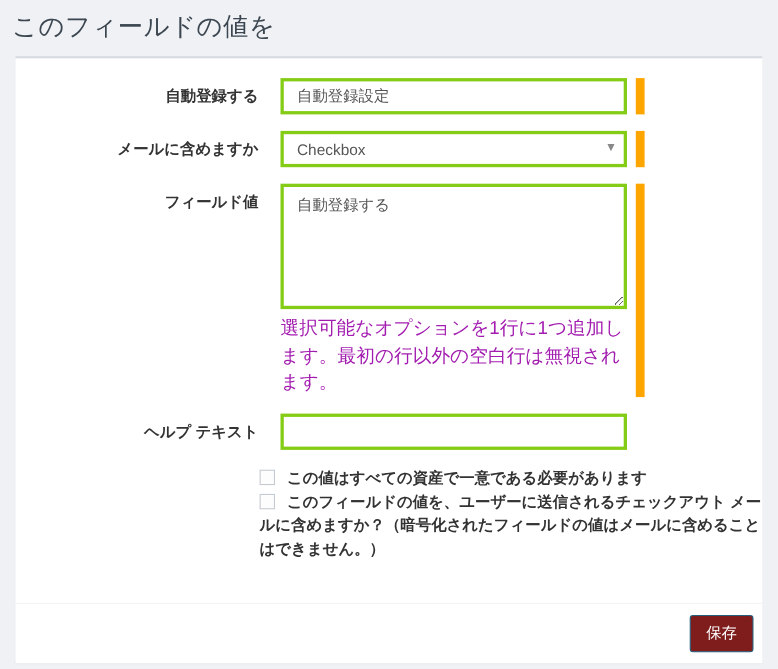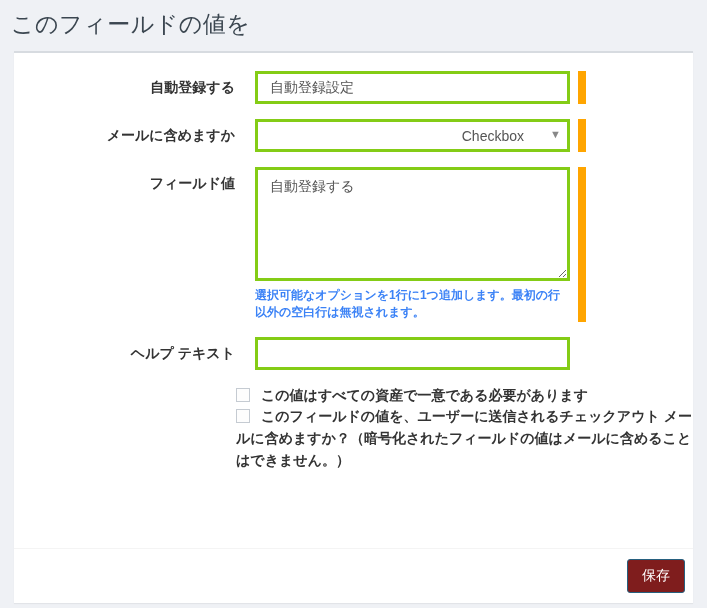--- a/index.html
+++ b/index.html
@@ -68,45 +68,43 @@
     height: 114px;
     resize: both;
     line-height: 1.45;
   }
   .select-wrap { position: relative; width: 315px; }
   select.form-control {
     -webkit-appearance: none;
     -moz-appearance: none;
     appearance: none;
     padding-right: 43px;
-    text-align: right;
   }
   .select-caret {
     position: absolute;
     right: 9px;
     top: 10px;
     font-size: 11px;
     color: #888888;
     pointer-events: none;
     line-height: 1;
   }
   .required-marker {
     width: 8px;
     align-self: stretch;
     margin-left: 8px;
     background: #ffa500;
     flex: 0 0 8px;
   }
   .help-block {
     margin-top: 6px;
-    font-size: 12px;
-    color: #3b82f6;
+    font-size: 17px;
+    color: #a21caf;
     line-height: 1.45;
     width: 315px;
-    font-weight: bold;
   }
   .checkbox-group {
     margin-left: 212px;
     width: 458px;
     margin-bottom: 13px;
   }
   .checkbox-group label {
     font-size: 14px;
     font-weight: bold;
     color: #333333;

